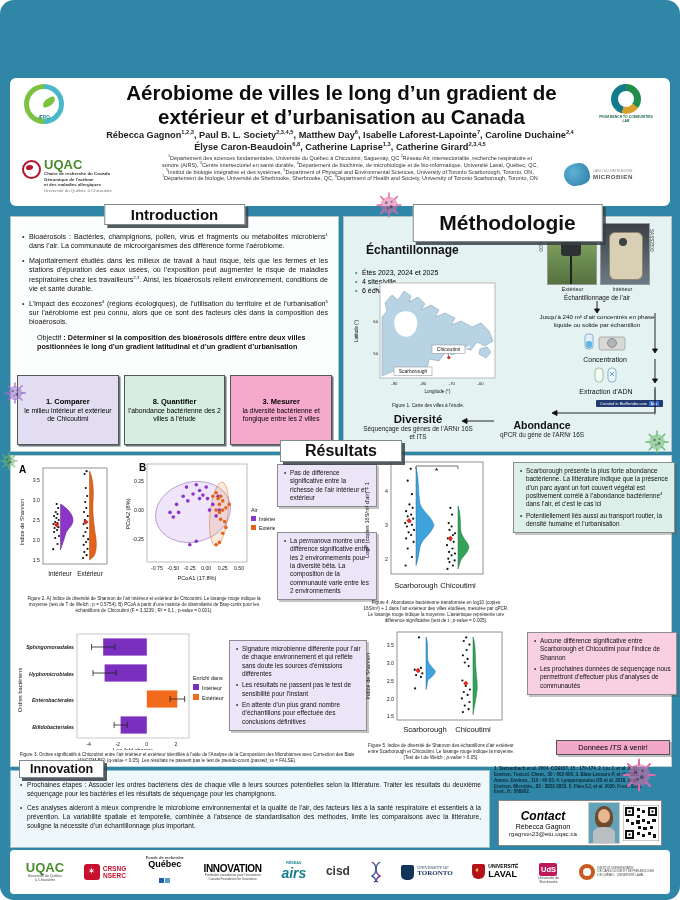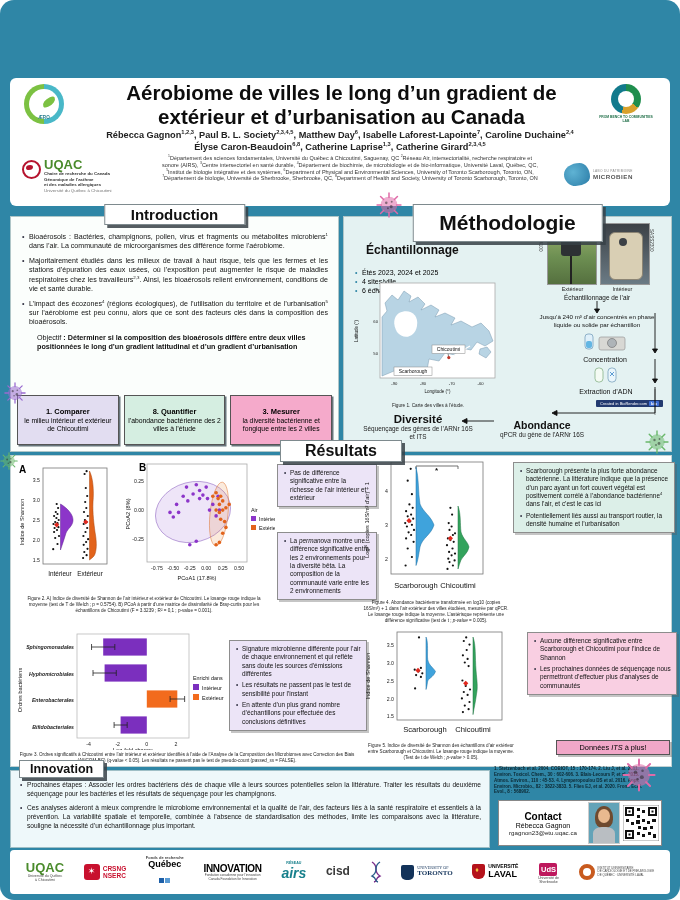--- a/index.html
+++ b/index.html
@@ -42,21 +42,21 @@
   .intro{left:10px;top:216px;width:327px;height:234px;}
   .methods{left:343px;top:216px;width:327px;height:234px;background:#e4f2f2;}
   .results{left:10px;top:455px;width:660px;height:310px;background:#fff;border:1px solid #c2d2d4;}
   .conclusion{left:10px;top:770px;width:478px;height:76px;background:#eef8fa;border:1px solid #9fbfc6;}
 
   .bullet{position:relative;padding-left:8px;margin:0 0 5px 0;}
   .bullet::before{content:"•";position:absolute;left:1px;top:0;font-size:1em;color:#334;}
   .intro-body{padding:16px 10px 0 10px;font-size:7.1px;line-height:1.33;color:#111;text-align:justify;}
   .objectif{margin:3px 2px 0 16px;font-weight:700;font-size:7.2px;line-height:1.3;text-align:left;}
   .goals{position:absolute;left:6px;right:6px;bottom:6px;display:flex;gap:5px;}
-  .goal{flex:1;border:1px solid #555;box-shadow:1.5px 1.5px 0 #68767c;padding:11px 3px;text-align:center;}
+  .goal{flex:1;border:1px solid #555;box-shadow:1.5px 1.5px 0 #68767c;padding:21px 3px;text-align:center;}
   .goal h4{margin:0;font-size:7.5px;}
   .goal p{margin:1px 0 0;font-size:6.8px;line-height:1.2;}
   .goal.g1{background:#e2ddf1}.goal.g2{background:#d5eee1}.goal.g3{background:#f5aacb}
 
   
   .samp{position:absolute;left:10px;top:14px;width:180px;}
   .samp h4{margin:12px;font-size:12px;color:#111;}
   .samp .bullet{font-size:7px;margin-bottom:2px;}
   .samp .bullet::before{color:#2f86a6;}
   .mapcap{position:absolute;left:8px;top:186px;width:152px;text-align:center;font-size:4.7px;color:#222;}
@@ -103,21 +103,21 @@
   .caption{position:absolute;font-size:4.6px;line-height:1.3;color:#222;text-align:center;}
   .its-badge{position:absolute;left:545px;top:284px;width:112px;background:#f1a7c8;border:1px solid #555;
     box-shadow:2px 2px 0 rgba(90,90,90,.4);text-align:center;font-size:7.4px;padding:2px 0;}
 
   
   .conc-body{padding:10px 8px 0 8px;font-size:6.6px;line-height:1.35;text-align:justify;color:#111;}
   .refs{position:absolute;left:494px;top:766px;width:150px;font-size:4.5px;line-height:1.3;color:#0c2731;font-weight:600;}
   .contact{position:absolute;left:498px;top:800px;width:164px;height:46px;background:#fff;border:1px solid #888;
     display:flex;align-items:center;gap:3px;padding:0 2px;box-sizing:border-box;}
   .contact-col{flex:1;text-align:center;}
-  .contact-col .t{font-size:10px;font-weight:700;}
+  .contact-col .t{font-size:12px;font-weight:700;font-style:italic;}
   .contact-col .n{font-size:7px;}
   .contact-col .e{font-size:6.2px;color:#222;}
   .headshot{width:30px;height:40px;background:#63a3b8;position:relative;flex:none;overflow:hidden;border:1px solid #ccc;}
   .headshot .hair{position:absolute;left:6px;top:3px;width:18px;height:22px;background:#6e4a2f;border-radius:50% 50% 40% 40%;}
   .headshot .face{position:absolute;left:9px;top:6px;width:12px;height:14px;background:#e8b98f;border-radius:50%;}
   .headshot .body{position:absolute;left:4px;top:24px;width:22px;height:16px;background:#b9bec2;border-radius:40% 40% 0 0;}
 
   
   .footer{position:absolute;left:10px;top:850px;width:660px;height:44px;background:#fff;border-radius:4px;
     display:flex;align-items:center;justify-content:space-around;padding:0 6px;box-sizing:border-box;}
@@ -624,21 +624,21 @@
       <text class="cat big" x="110" y="102" text-anchor="middle">Chicoutimi</text>
     </svg>
 
     <div class="tbox pink" style="left:516px;top:176px;width:138px">
       <div class="bullet"><span>Aucune différence significative entre Scarborough et Chicoutimi pour l’indice de Shannon</span></div>
       <div class="bullet"><span>Les prochaines données de séquençage nous permettront d’effectuer plus d’analyses de communautés</span></div>
     </div>
 
     <div class="caption" style="left:6px;top:296px;width:340px"><span class="b">Figure 3.</span><span> Ordres significatifs à Chicoutimi entre l’air intérieur et extérieur identifiés à l’aide de l’Analyse de la Composition des Microbiomes avec Correction des Biais (ANCOM-BC) (q-value &lt; 0.05). Les résultats ne passent pas le test de pseudo-count (</span><span class="i">passed_ss</span><span> = FALSE).</span></div>
     <div class="caption" style="left:352px;top:287px;width:156px"><span class="b">Figure 5.</span><span> Indice de diversité de Shannon des échantillons d’air extérieur entre Scarborough et Chicoutimi. Le losange rouge indique la moyenne. (Test de t de Welch ; </span><span class="i">p-value</span><span> &gt; 0.05).</span></div>
-    <div class="its-badge"><span class="b">Données </span><span class="b i">ITS</span><span class="b"> à plus!</span></div>
+    <div class="its-badge"><span class="b">Données </span><span class="b i">ITS</span><span class="b"> à venir!</span></div>
   </div>
 
   <div class="panel conclusion">
     <div class="chip" style="left:8px;top:-11px;font-size:12.5px;padding:1px 10px">Innovation</div>
     <div class="conc-body">
       <div class="bullet"><span class="b">Prochaines étapes :</span><span> Associer les ordres bactériens clés de chaque ville à leurs sources potentielles selon la littérature. Traiter les résultats du deuxième séquençage pour les bactéries et les résultats de séquençage pour les champignons.</span></div>
       <div class="bullet"><span>Ces analyses aideront à mieux </span><span class="b">comprendre le microbiome environnemental</span><span> et la </span><span class="b">qualité de l’air</span><span>, des facteurs liés à la santé respiratoire et essentiels à la prévention. La variabilité spatiale et temporelle, combinée à </span><span class="b">l’absence de standardisation des méthodes</span><span>, limite les comparaisons avec la littérature, souligne la nécessité d’un échantillonnage plus important.</span></div>
     </div>
   </div>
 

